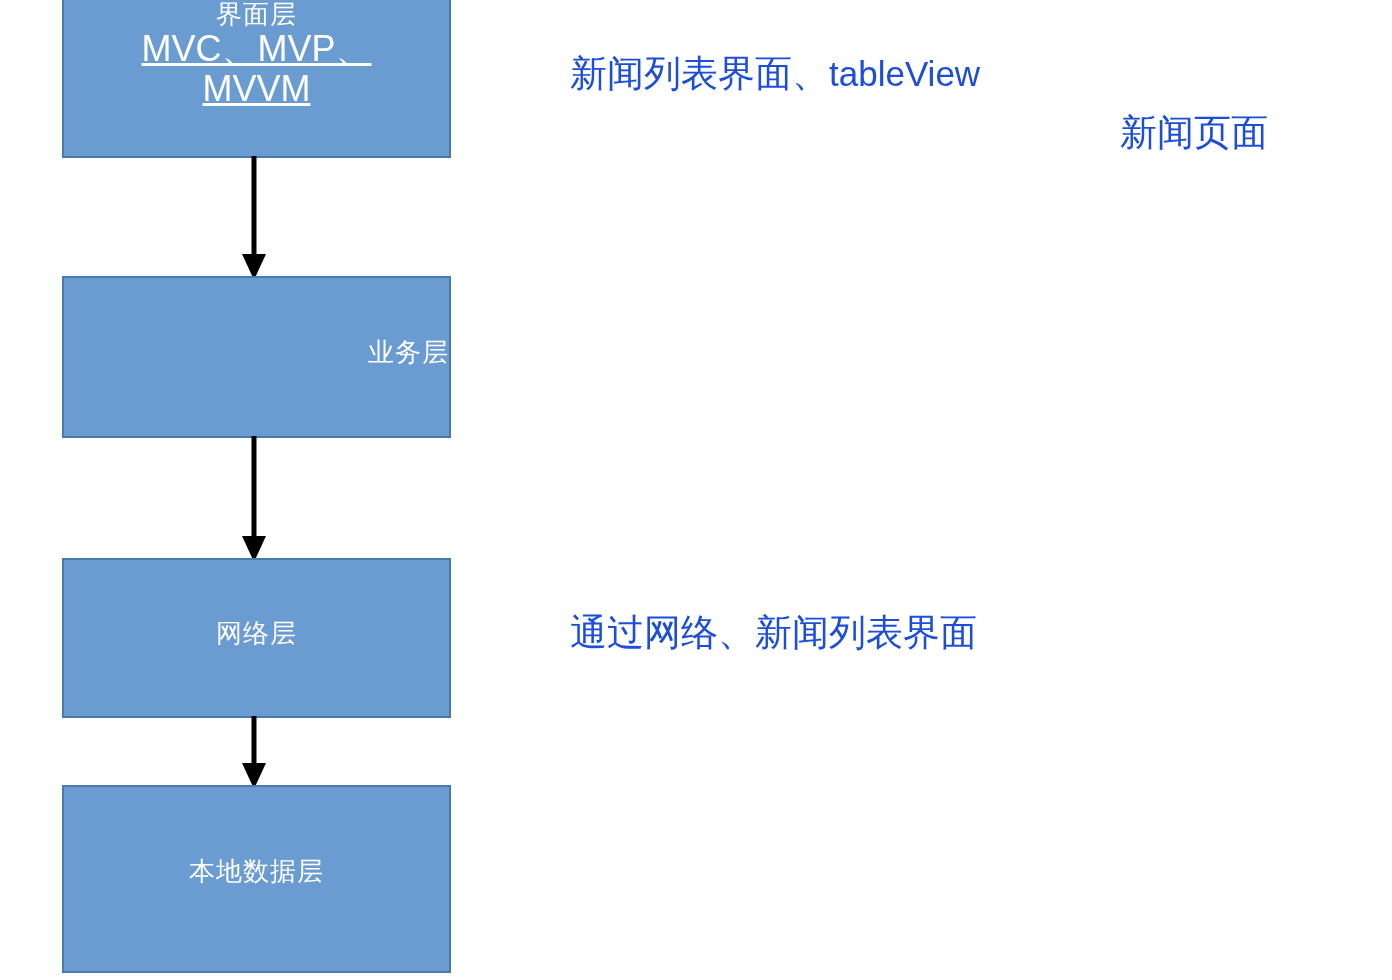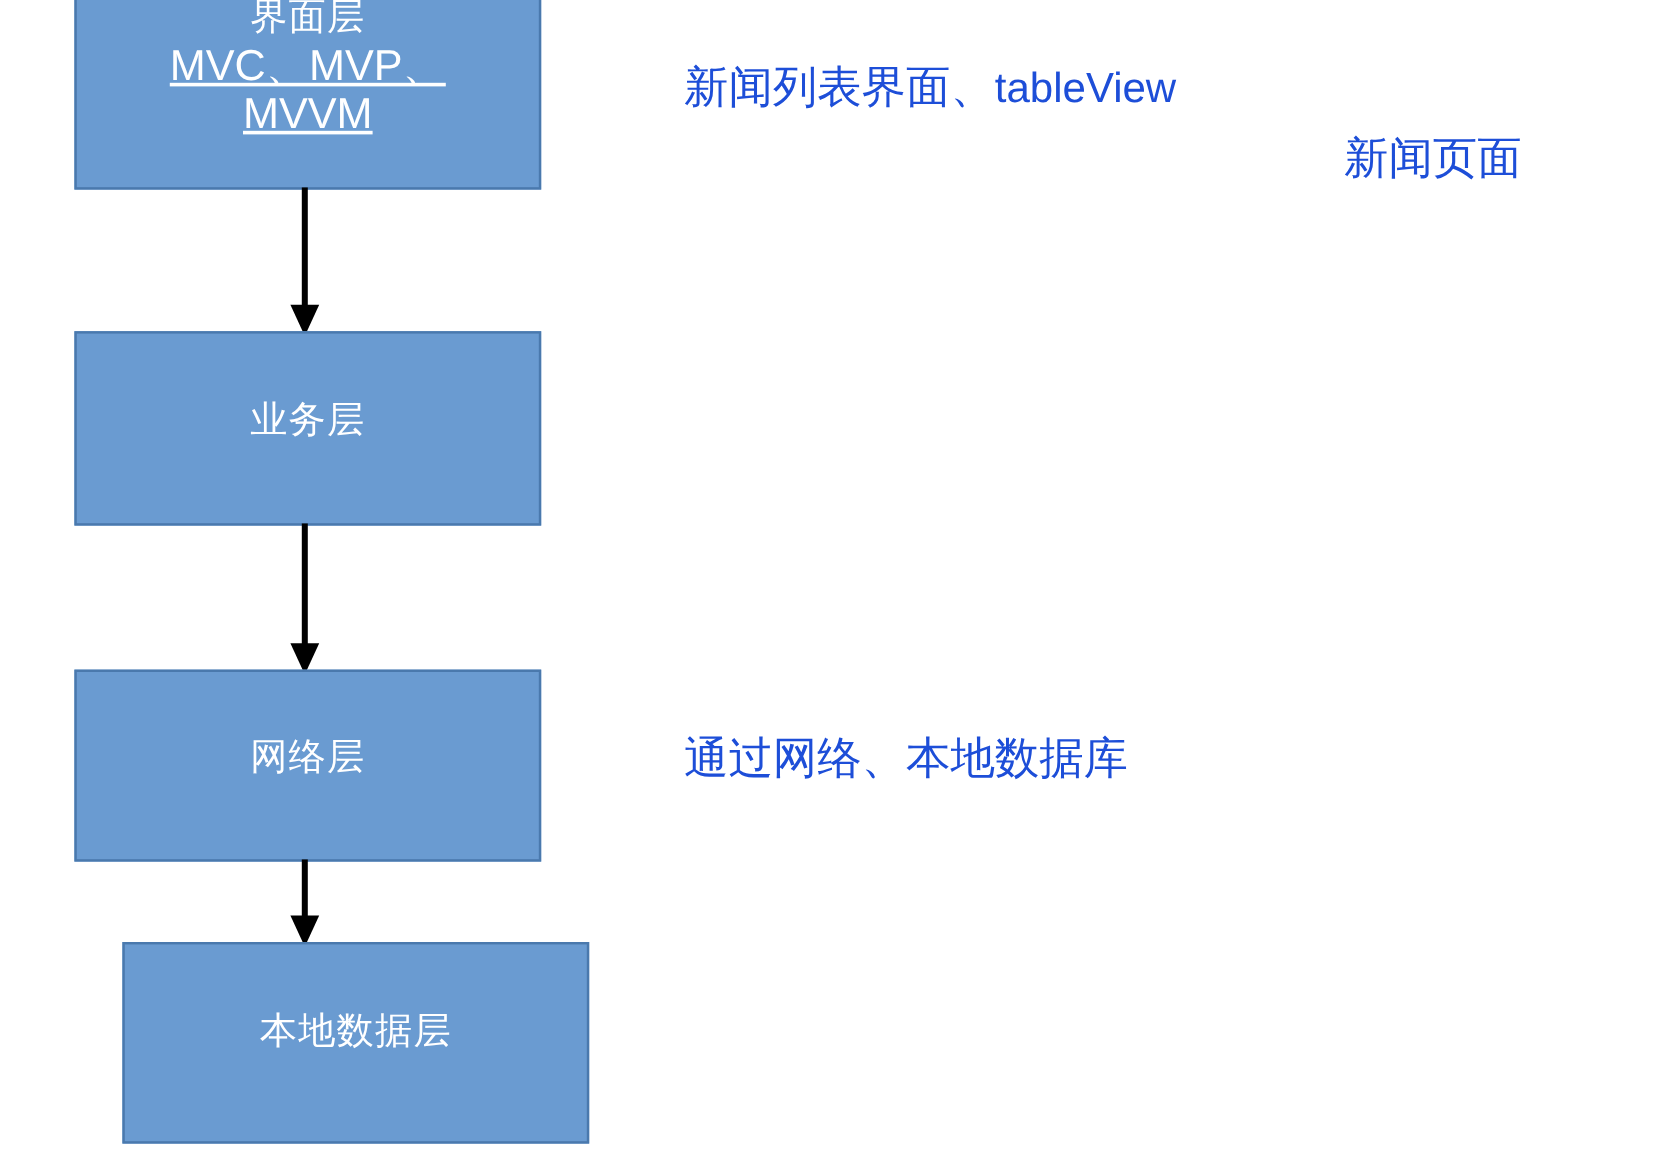--- a/index.html
+++ b/index.html
@@ -30,39 +30,39 @@
     border: 2px solid #4a79ad;
     display: flex;
     flex-direction: column;
     align-items: center;
     justify-content: center;
     color: #ffffff;
     text-align: center;
     line-height: 1.12;
   }
   .layer-box .cn {
-    font-family: Liberation Mono, monospace;
-    font-size: 31px;
+    font-family: Liberation Sans, sans-serif;
+    font-size: 26px;
     letter-spacing: 1px;
     white-space: nowrap;
   }
   .layer-box .latin {
     font-family: "Liberation Sans", sans-serif;
     font-size: 36px;
     white-space: nowrap;
     text-decoration: underline;
   }
 
   #box-interface { left: 62px;  top: -4px;  width: 389px; height: 162px; }
   #box-business  { left: 62px;  top: 276px; width: 389px; height: 162px; }
   #box-network   { left: 62px;  top: 558px; width: 389px; height: 160px; }
-  #box-localdata { left: 62px;  top: 785px; width: 389px; height: 168px; margin-left: 40px; }
+  #box-localdata { left: 62px;  top: 785px; width: 389px; height: 188px; }
 
   #box-interface { justify-content: flex-start; padding-top: 2px; }
-  #box-business  { padding-bottom: 8px; }
+  #box-business  { padding-bottom: 8px; align-items: flex-end; }
   #box-network   { padding-bottom: 8px; }
   #box-localdata { padding-bottom: 14px; }
 
   
   .arrow {
     position: absolute;
     left: 232px;
     width: 44px;
   }
   #arrow-1 { top: 156px; height: 124px; }
@@ -133,15 +133,15 @@
     <div class="cn">本地数据层</div>
   </div>
 
   <div class="annotation" id="ann-interface">
     <span>新闻列表界面、</span><span class="latin">tableView</span>
   </div>
 
   <div class="annotation" id="ann-page">新闻页面</div>
 
 
-  <div class="annotation" id="ann-network">通过网络、本地数据库</div>
+  <div class="annotation" id="ann-network">通过网络、新闻列表界面</div>
 
 </div>
 
 </body></html>

